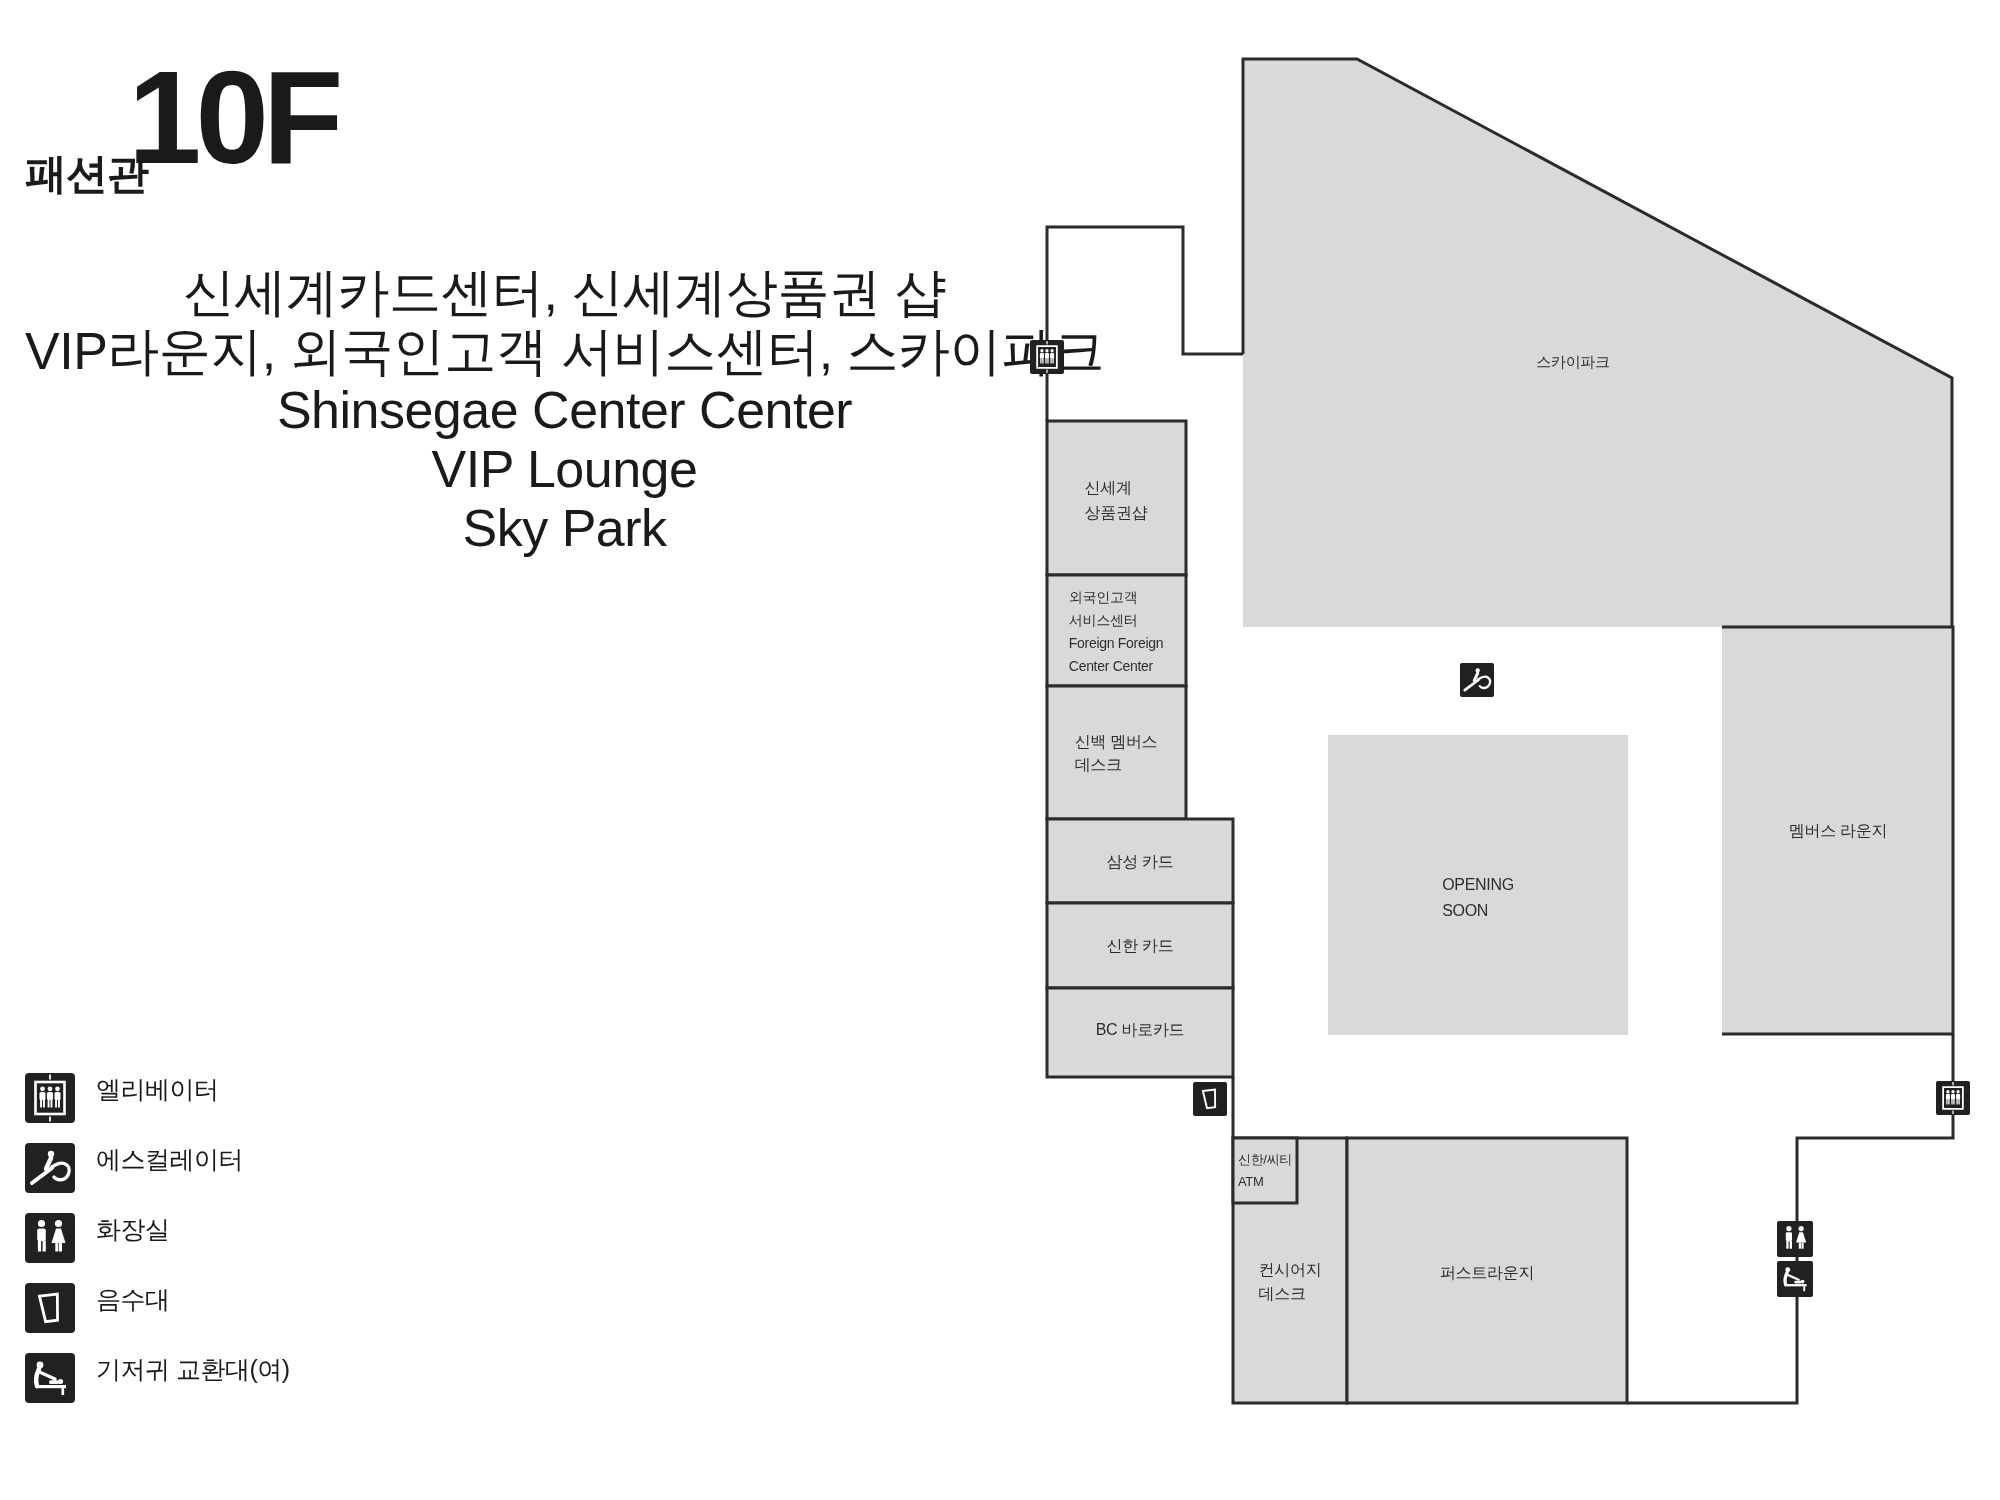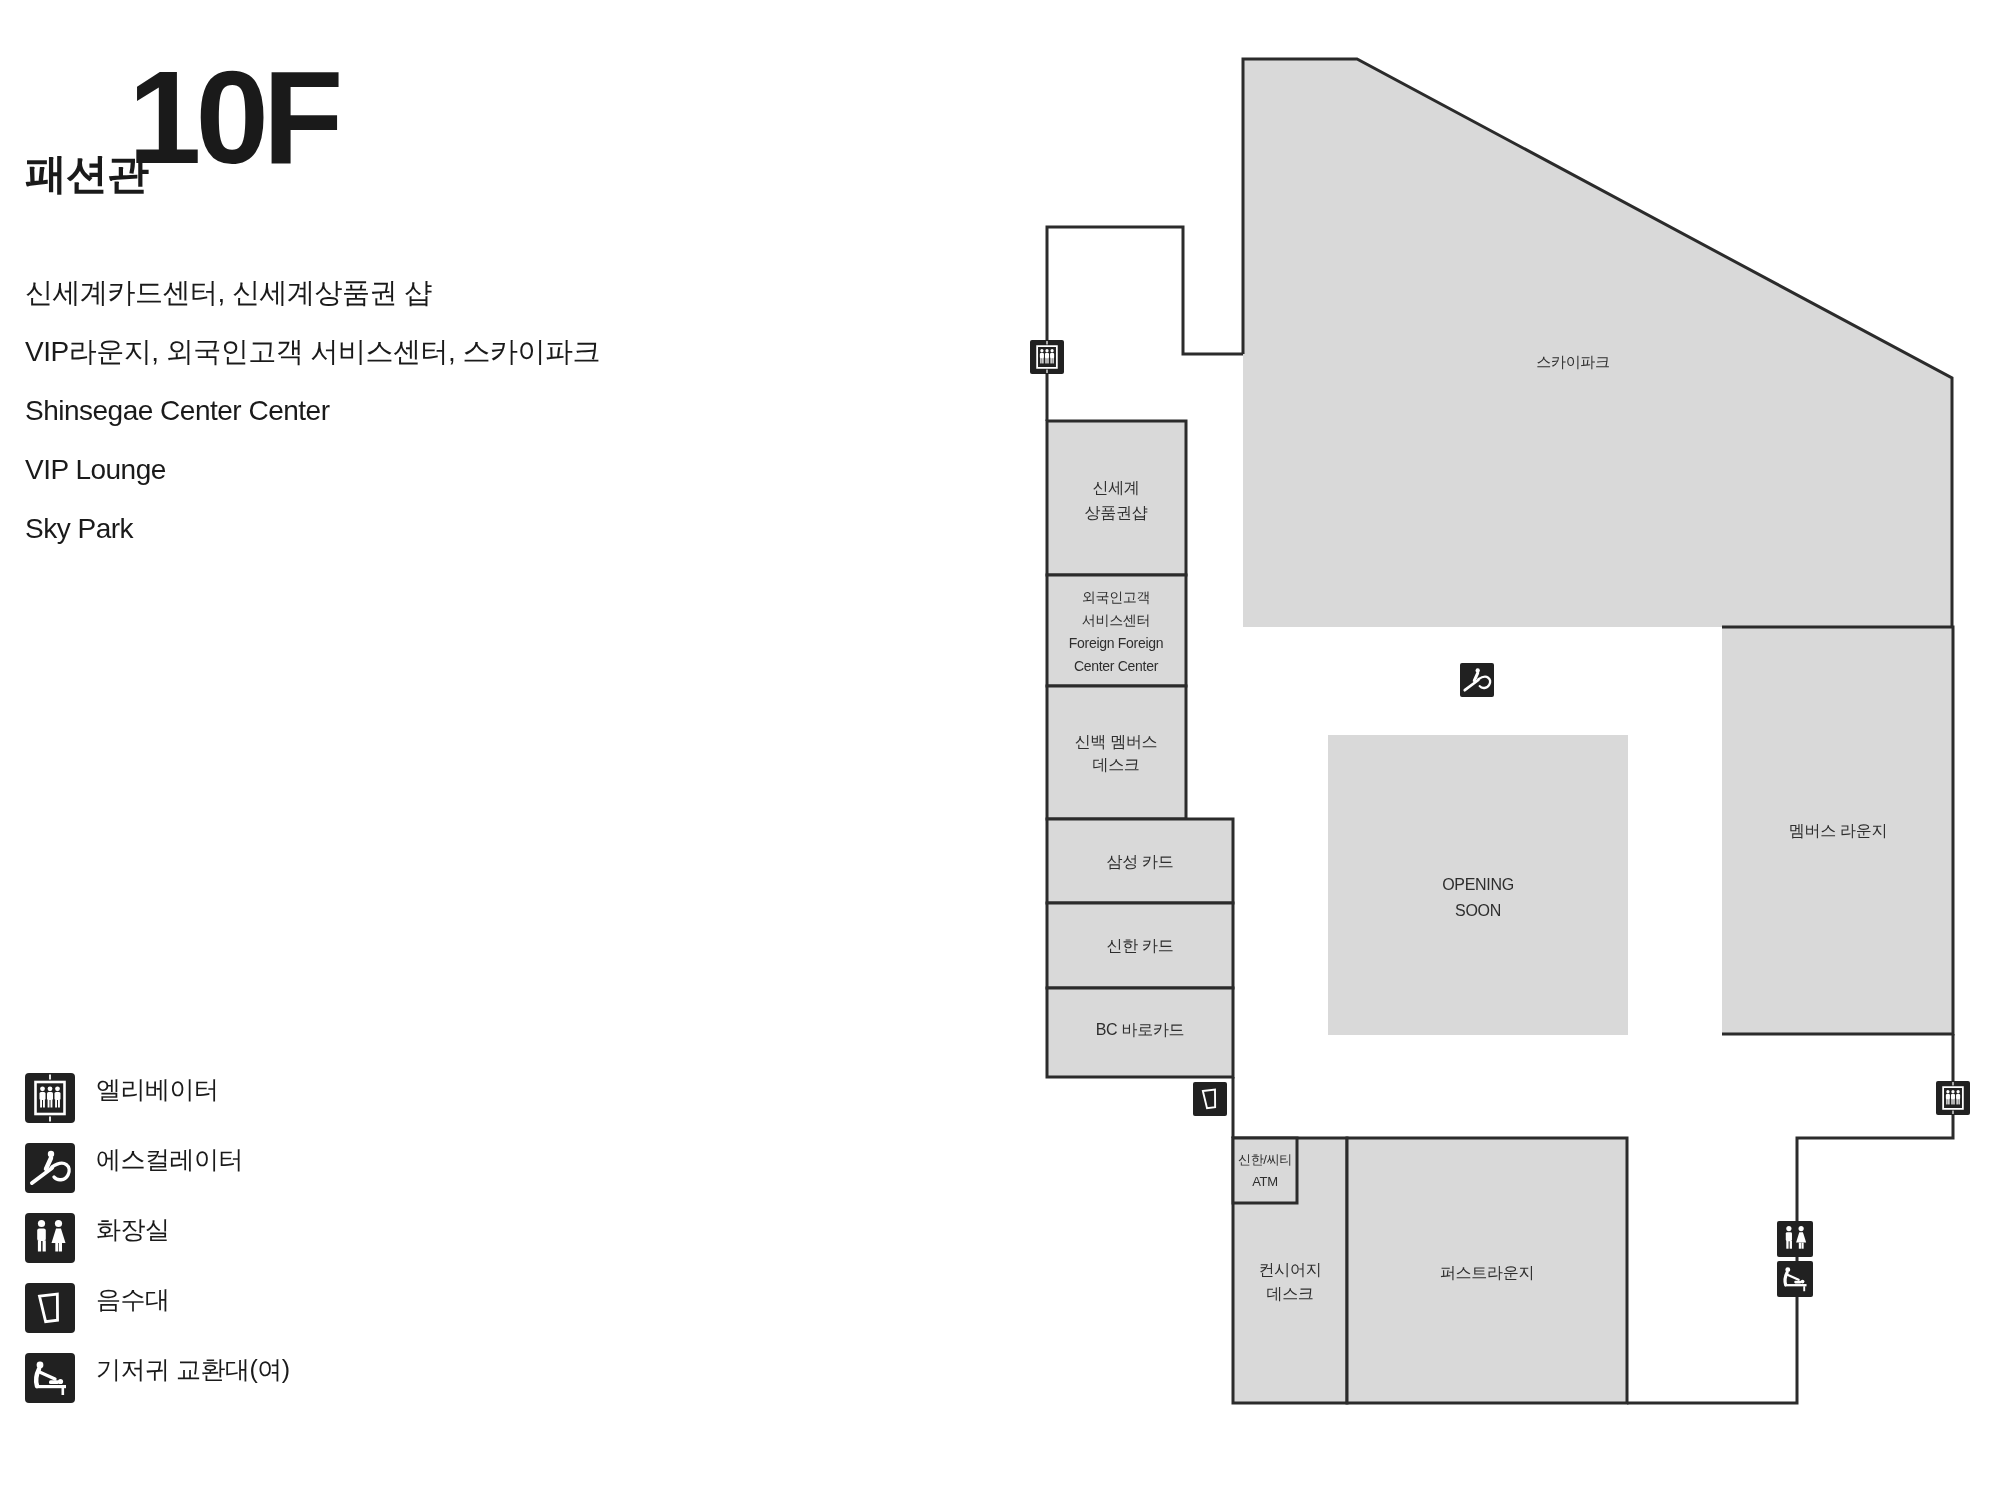--- a/index.html
+++ b/index.html
@@ -7,33 +7,33 @@
     width:2000px;height:1500px;position:relative;background:#ffffff;
     font-family:"Liberation Sans","DejaVu Sans",sans-serif;
     color:#1a1a1a;overflow:hidden;
   }
 
   
   .bldg-name{position:absolute;left:25px;top:146px;font-size:42px;font-weight:800;letter-spacing:-1px;text-align:right;}
   .floor-no{position:absolute;left:128px;top:52px;font-size:132px;font-weight:800;line-height:1;letter-spacing:-6px;}
 
   
-  .desc{position:absolute;left:25px;top:263px;font-size:28px;line-height:59px;font-weight:400;letter-spacing:-0.5px;white-space:nowrap;}
+  .desc{position:absolute;left:25px;top:263px;font-size:52px;line-height:59px;font-weight:400;letter-spacing:-0.5px;white-space:nowrap;text-align:center;}
 
   
   .legend-row{position:absolute;left:25px;height:50px;display:flex;}
   .legend-icon{width:50px;height:50px;border-radius:4px;background:#212121;flex:0 0 auto;}
   .legend-icon svg{width:100%;height:100%;display:block;}
   .legend-label{margin-left:21px;font-size:25px;letter-spacing:-0.5px;white-space:nowrap;}
 
   
   #plan-svg{position:absolute;left:0;top:0;width:2000px;height:1500px;}
   .room-label{
     position:absolute;transform:translate(-50%,-50%);
-    text-align:center;color:#2e2e2e;font-size:16px;line-height:24px;
+    text-align:left;color:#2e2e2e;font-size:16px;line-height:24px;
     white-space:nowrap;letter-spacing:-0.3px;
   }
   .plan-icon{position:absolute;background:#212121;border-radius:2px;}
   .plan-icon svg{width:100%;height:100%;display:block;}
 </style>
 </head>
 <body>
 
 <svg width="0" height="0" style="position:absolute" aria-hidden="true">
   <defs>

